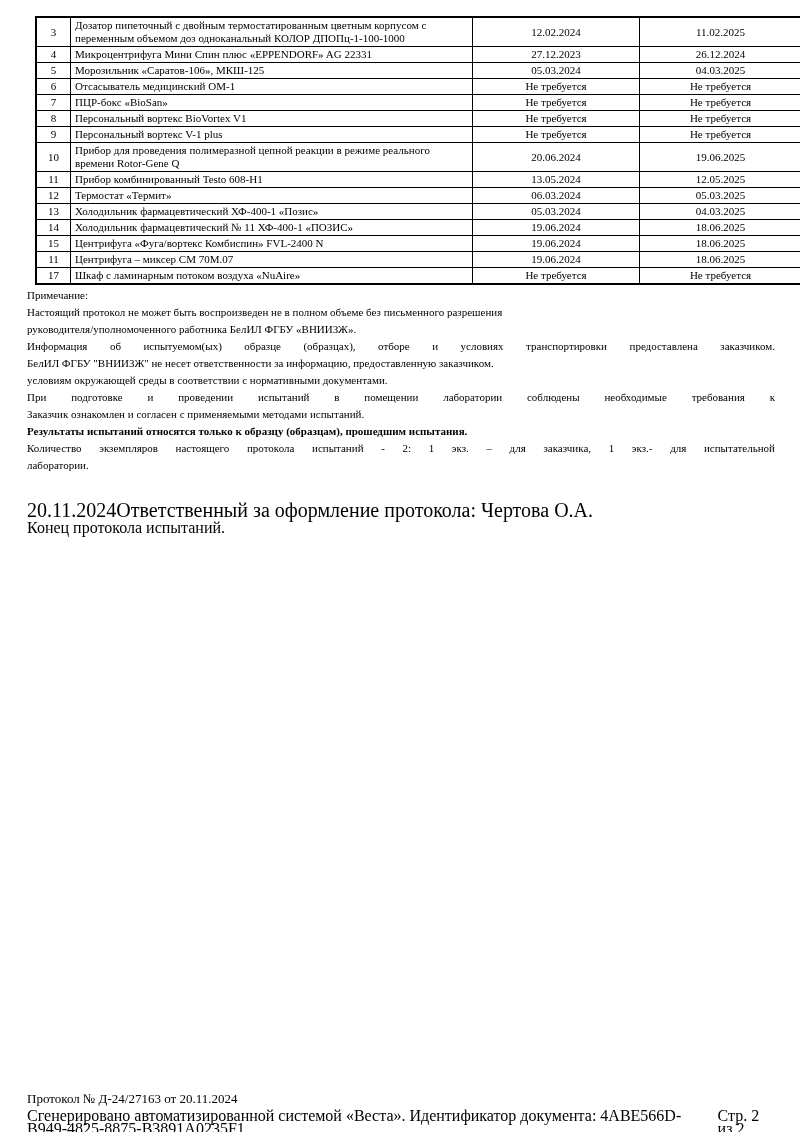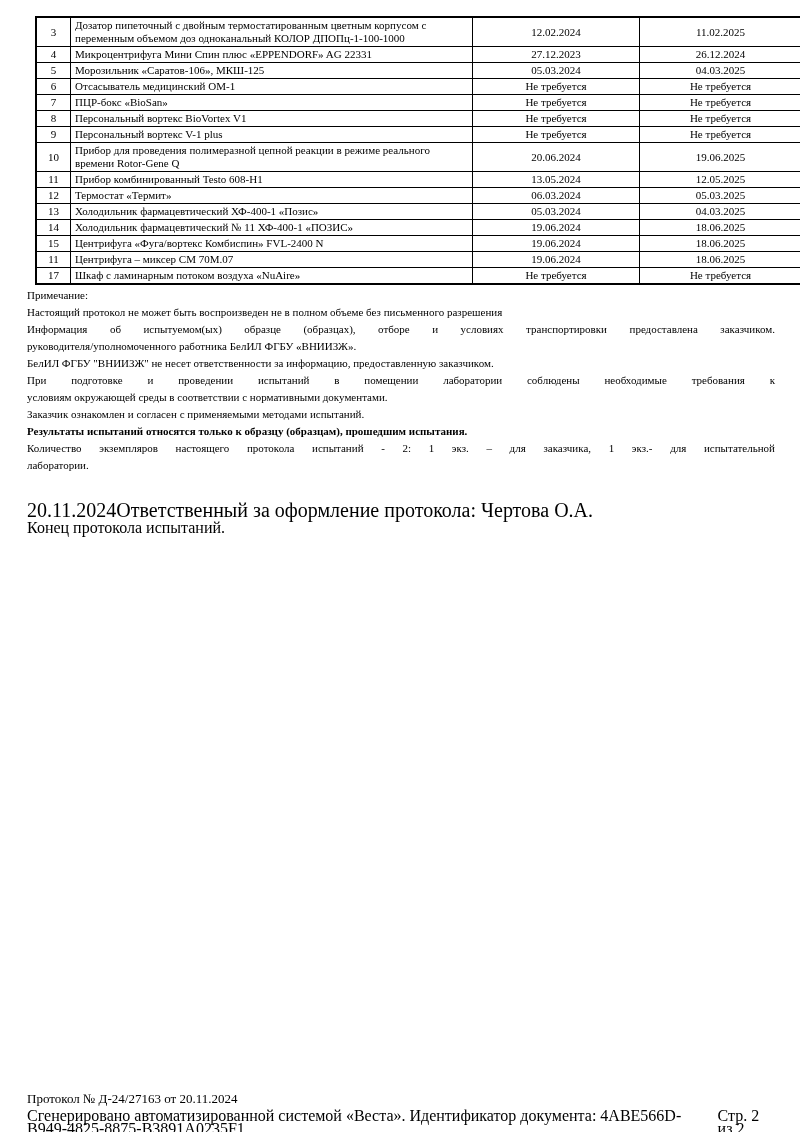--- a/index.html
+++ b/index.html
@@ -195,25 +195,25 @@
         <td class="c-name">Шкаф с ламинарным потоком воздуха «NuAire»</td>
         <td class="c-date">Не требуется</td>
         <td class="c-date2">Не требуется</td>
       </tr>
     </tbody>
   </table>
 
   <div class="notes">
     <div class="line">Примечание:</div>
     <div class="line">Настоящий протокол не может быть воспроизведен не в полном объеме без письменного разрешения</div>
+    <div class="line">руководителя/уполномоченного работника БелИЛ ФГБУ «ВНИИЗЖ».</div>
     <div class="line stretch">Информация об испытуемом(ых) образце (образцах), отборе и условиях транспортировки предоставлена заказчиком.</div>
-    <div class="line">руководителя/уполномоченного работника БелИЛ ФГБУ «ВНИИЗЖ».</div>
     <div class="line">БелИЛ ФГБУ "ВНИИЗЖ" не несет ответственности за информацию, предоставленную заказчиком.</div>
+    <div class="line">условиям окружающей среды в соответствии с нормативными документами.</div>
     <div class="line stretch">При подготовке и проведении испытаний в помещении лаборатории соблюдены необходимые требования к</div>
-    <div class="line">условиям окружающей среды в соответствии с нормативными документами.</div>
     <div class="line">Заказчик ознакомлен и согласен с применяемыми методами испытаний.</div>
     <div class="line bold">Результаты испытаний относятся только к образцу (образцам), прошедшим испытания.</div>
     <div class="line stretch">Количество экземпляров настоящего протокола испытаний - 2: 1 экз. – для заказчика, 1 экз.- для испытательной</div>
     <div class="line">лаборатории.</div>
   </div>
 
   <div class="signoff-row">
     <span>20.11.2024</span>
     <span>Ответственный за оформление протокола: Чертова О.А.</span>
   </div>

